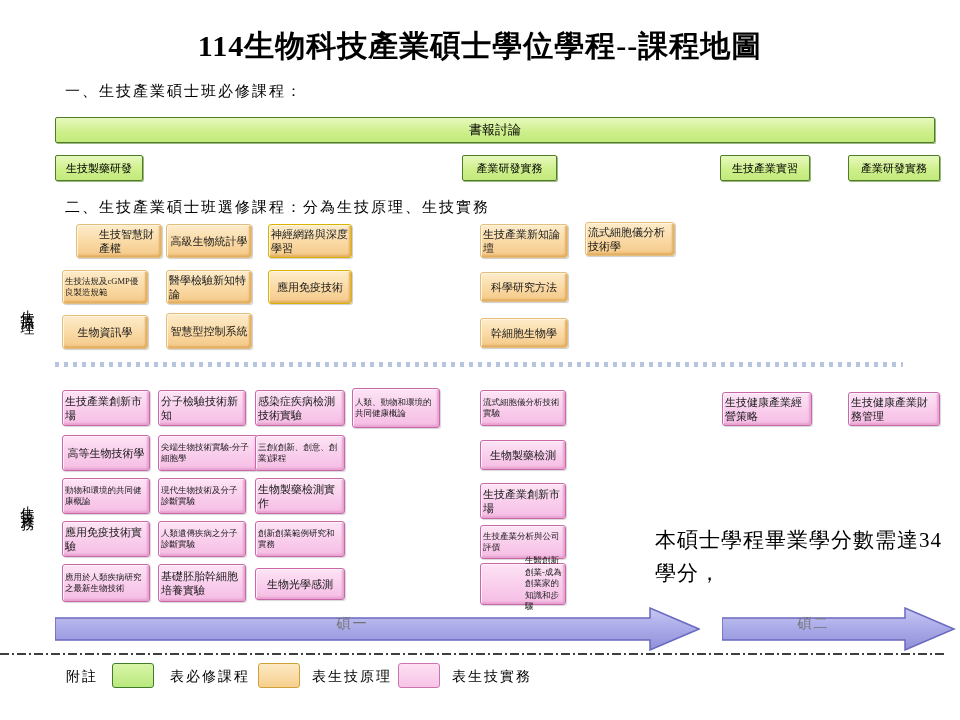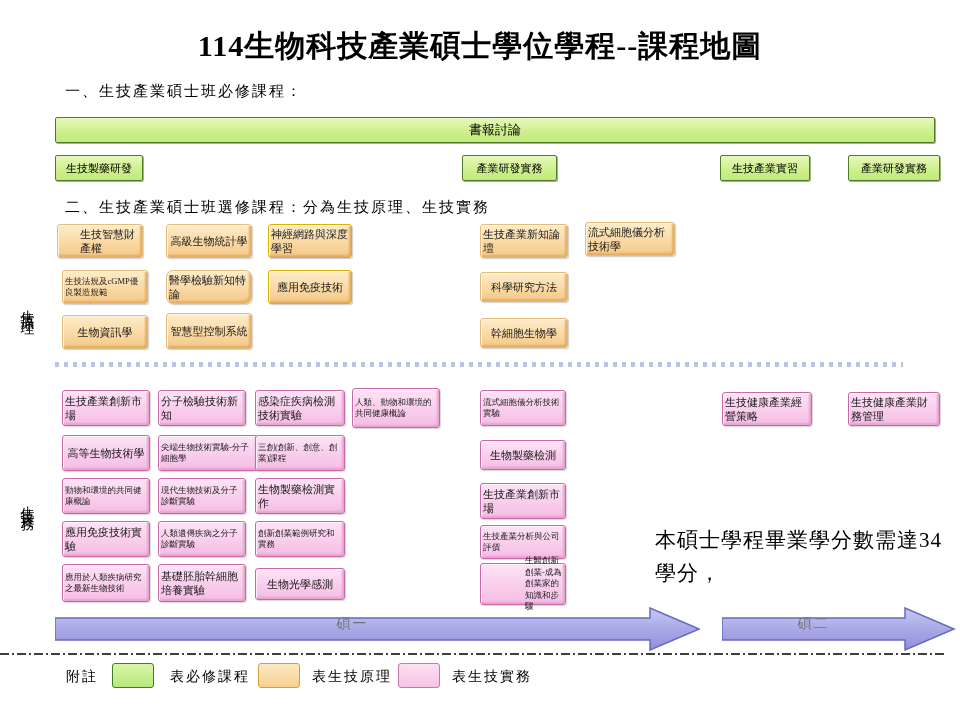--- a/index.html
+++ b/index.html
@@ -71,27 +71,27 @@
 <div class="box g" style="left:55px;top:155px;width:88px;height:26px;">生技製藥研發</div>
 <div class="box g" style="left:462px;top:155px;width:95px;height:26px;">產業研發實務</div>
 <div class="box g" style="left:720px;top:155px;width:90px;height:26px;">生技產業實習</div>
 <div class="box g" style="left:848px;top:155px;width:92px;height:26px;">產業研發實務</div>
 
 <div class="abs heading" style="left:65px;top:198px;">二、生技產業碩士班選修課程：分為生技原理、生技實務</div>
 
 <div class="abs vlabel" style="left:18px;top:256px;height:100px;">生技原理</div>
 <div class="abs vlabel" style="left:18px;top:452px;height:100px;">生技實務</div>
 
-<div class="box o" style="left:57px;top:224px;width:86px;height:34px;padding-left:22px;">生技智慧財產權</div>
+<div class="box o" style="left:76px;top:224px;width:86px;height:34px;padding-left:22px;">生技智慧財產權</div>
 <div class="box o" style="left:166px;top:224px;width:86px;height:34px;">高級生物統計學</div>
 <div class="box o gold" style="left:268px;top:224px;width:84px;height:34px;">神經網路與深度學習</div>
 <div class="box o" style="left:480px;top:224px;width:88px;height:34px;">生技產業新知論壇</div>
 <div class="box o" style="left:585px;top:222px;width:90px;height:34px;">流式細胞儀分析技術學</div>
 <div class="box o s" style="left:62px;top:270px;width:86px;height:34px;">生技法規及cGMP優良製造規範</div>
-<div class="box o" style="left:166px;top:270px;width:86px;height:34px;border-radius:7px;">醫學檢驗新知特論</div>
+<div class="box o" style="left:166px;top:270px;width:86px;height:34px;">醫學檢驗新知特論</div>
 <div class="box o gold" style="left:268px;top:270px;width:84px;height:34px;">應用免疫技術</div>
 <div class="box o" style="left:480px;top:272px;width:88px;height:30px;">科學研究方法</div>
 <div class="box o" style="left:62px;top:315px;width:86px;height:34px;">生物資訊學</div>
 <div class="box o" style="left:166px;top:313px;width:86px;height:36px;">智慧型控制系統</div>
 <div class="box o" style="left:480px;top:318px;width:88px;height:30px;">幹細胞生物學</div>
 
 <div class="abs dotline" style="left:55px;top:362px;width:848px;"></div>
 
 <div class="box p" style="left:62px;top:390px;width:88px;height:36px;">生技產業創新市場</div>
 <div class="box p" style="left:158px;top:390px;width:88px;height:36px;">分子檢驗技術新知</div>

